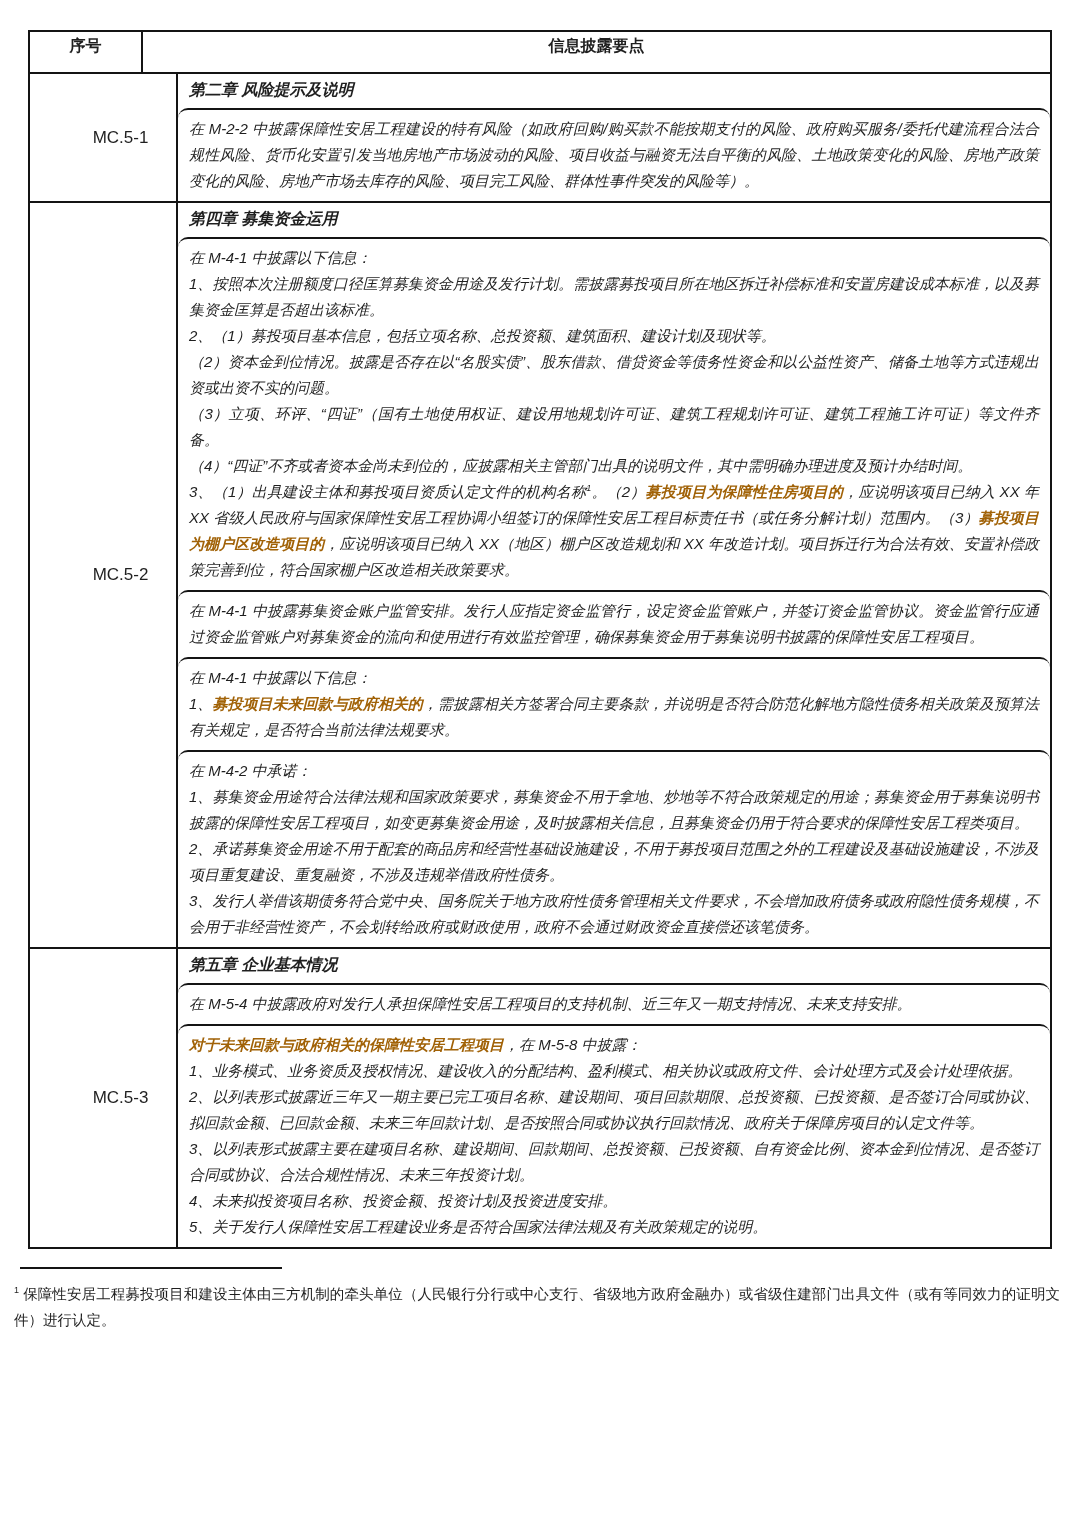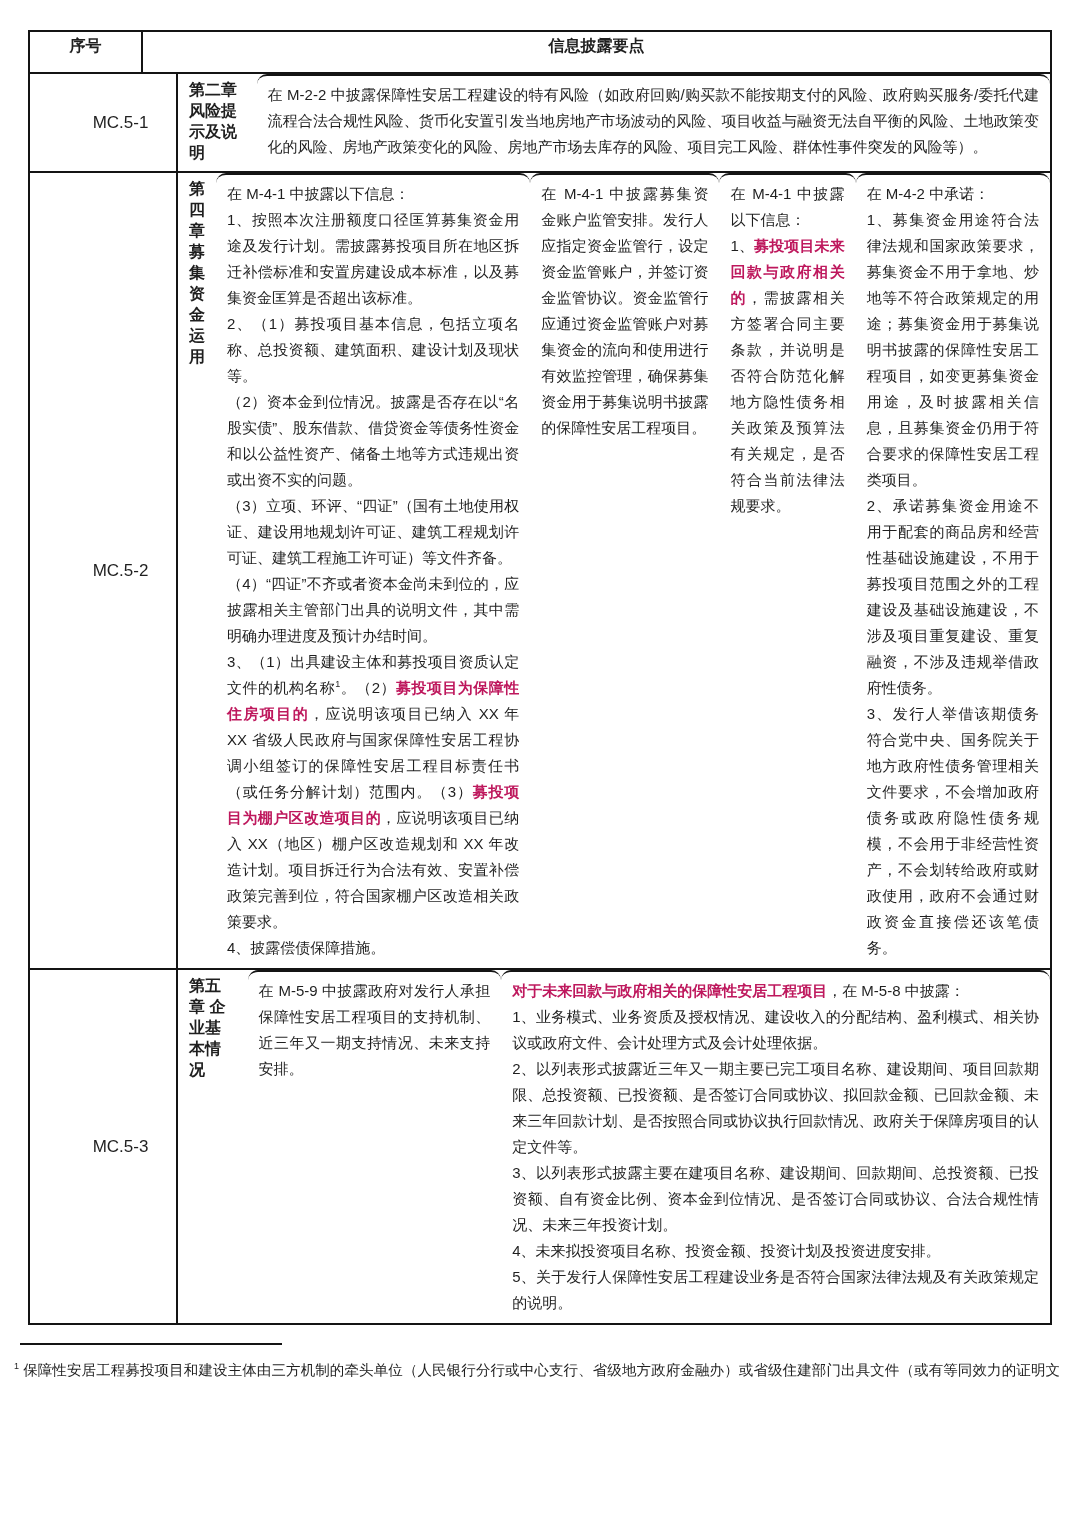--- a/index.html
+++ b/index.html
@@ -29,33 +29,33 @@
   }
   .content-header { flex: 1; text-align: center; font-size: 16px; padding: 4px 0 15px; }
   .rows-container { display: block; }
   .mc-row { display: flex; border-top: 2px solid #141414; }
   .label-cell {
     width: 111px; flex-shrink: 0;
     border-right: 2px solid #141414;
     display: flex; align-items: center; justify-content: center;
     font-weight: normal; font-size: 17px; padding-left: 35px;
   }
-  .content-col { flex: 1; min-width: 0; display: flex; flex-direction: row; }
+  .content-col { flex: 1; min-width: 0; display: flex; flex-direction: column; font-style: italic; }
   .block { box-sizing: border-box; }
   .block + .block { border-top: 2px solid #141414; border-radius: 10px; }
   .block.chapter {
     font-weight: bold; font-size: 16px;
     padding: 6px 11px 7px;
   }
   .block.body { padding: 6px 11px 7px; }
   .para {
     margin: 0; font-size: 15px; line-height: 26px;
     text-align: justify;
   }
-  .red-bold { color: #be185d; font-weight: bold; }
+  .red-bold { color: #a16207; font-weight: bold; }
   sup.supref { font-size: 9px; line-height: 0; }
   .footnote-area { margin: 18px 20px 0 14px; }
   .footnote-rule { width: 262px; border-top: 2px solid #141414; margin: 0 0 12px 6px; }
   .footnote-text { margin: 0; font-size: 14.5px; line-height: 26px; text-align: justify; }
   .footnote-text sup { font-size: 9px; line-height: 0; }
 </style>
 </head>
 <body>
 
 <div class="page">
@@ -79,21 +79,20 @@
           <div class="content-col">
             <div class="block chapter">第四章 募集资金运用</div>
             <div class="block body">
               <p class="para"><span>在 M-4-1 中披露以下信息：</span></p>
               <p class="para"><span>1、按照本次注册额度口径匡算募集资金用途及发行计划。需披露募投项目所在地区拆迁补偿标准和安置房建设成本标准，以及募集资金匡算是否超出该标准。</span></p>
               <p class="para"><span>2、（1）募投项目基本信息，包括立项名称、总投资额、建筑面积、建设计划及现状等。</span></p>
               <p class="para"><span>（2）资本金到位情况。披露是否存在以“名股实债”、股东借款、借贷资金等债务性资金和以公益性资产、储备土地等方式违规出资或出资不实的问题。</span></p>
               <p class="para"><span>（3）立项、环评、“四证”（国有土地使用权证、建设用地规划许可证、建筑工程规划许可证、建筑工程施工许可证）等文件齐备。</span></p>
               <p class="para"><span>（4）“四证”不齐或者资本金尚未到位的，应披露相关主管部门出具的说明文件，其中需明确办理进度及预计办结时间。</span></p>
               <p class="para"><span>3、（1）出具建设主体和募投项目资质认定文件的机构名称</span><sup class="supref">1</sup><span>。（2）</span><span class="red-bold">募投项目为保障性住房项目的</span><span>，应说明该项目已纳入 XX 年 XX 省级人民政府与国家保障性安居工程协调小组签订的保障性安居工程目标责任书（或任务分解计划）范围内。（3）</span><span class="red-bold">募投项目为棚户区改造项目的</span><span>，应说明该项目已纳入 XX（地区）棚户区改造规划和 XX 年改造计划。项目拆迁行为合法有效、安置补偿政策完善到位，符合国家棚户区改造相关政策要求。</span></p>
-              <p class="para"><span>4、披露偿债保障措施。</span></p>
             </div>
             <div class="block body">
               <p class="para"><span>在 M-4-1 中披露募集资金账户监管安排。发行人应指定资金监管行，设定资金监管账户，并签订资金监管协议。资金监管行应通过资金监管账户对募集资金的流向和使用进行有效监控管理，确保募集资金用于募集说明书披露的保障性安居工程项目。</span></p>
             </div>
             <div class="block body">
               <p class="para"><span>在 M-4-1 中披露以下信息：</span></p>
               <p class="para"><span>1、</span><span class="red-bold">募投项目未来回款与政府相关的</span><span>，需披露相关方签署合同主要条款，并说明是否符合防范化解地方隐性债务相关政策及预算法有关规定，是否符合当前法律法规要求。</span></p>
             </div>
             <div class="block body">
               <p class="para"><span>在 M-4-2 中承诺：</span></p>
@@ -101,21 +100,21 @@
               <p class="para"><span>2、承诺募集资金用途不用于配套的商品房和经营性基础设施建设，不用于募投项目范围之外的工程建设及基础设施建设，不涉及项目重复建设、重复融资，不涉及违规举借政府性债务。</span></p>
               <p class="para"><span>3、发行人举借该期债务符合党中央、国务院关于地方政府性债务管理相关文件要求，不会增加政府债务或政府隐性债务规模，不会用于非经营性资产，不会划转给政府或财政使用，政府不会通过财政资金直接偿还该笔债务。</span></p>
             </div>
           </div>
         </div>
         <div class="mc-row">
           <div class="label-cell">MC.5-3</div>
           <div class="content-col">
             <div class="block chapter">第五章 企业基本情况</div>
             <div class="block body">
-              <p class="para"><span>在 M-5-9 中披露政府对发行人承担保障性安居工程项目的支持机制、近三年又一期支持情况、未来支持安排。</span></p>
+              <p class="para"><span>在 M-5-4 中披露政府对发行人承担保障性安居工程项目的支持机制、近三年又一期支持情况、未来支持安排。</span></p>
             </div>
             <div class="block body">
               <p class="para"><span class="red-bold">对于未来回款与政府相关的保障性安居工程项目</span><span>，在 M-5-8 中披露：</span></p>
               <p class="para"><span>1、业务模式、业务资质及授权情况、建设收入的分配结构、盈利模式、相关协议或政府文件、会计处理方式及会计处理依据。</span></p>
               <p class="para"><span>2、以列表形式披露近三年又一期主要已完工项目名称、建设期间、项目回款期限、总投资额、已投资额、是否签订合同或协议、拟回款金额、已回款金额、未来三年回款计划、是否按照合同或协议执行回款情况、政府关于保障房项目的认定文件等。</span></p>
               <p class="para"><span>3、以列表形式披露主要在建项目名称、建设期间、回款期间、总投资额、已投资额、自有资金比例、资本金到位情况、是否签订合同或协议、合法合规性情况、未来三年投资计划。</span></p>
               <p class="para"><span>4、未来拟投资项目名称、投资金额、投资计划及投资进度安排。</span></p>
               <p class="para"><span>5、关于发行人保障性安居工程建设业务是否符合国家法律法规及有关政策规定的说明。</span></p>
             </div>
           </div>

